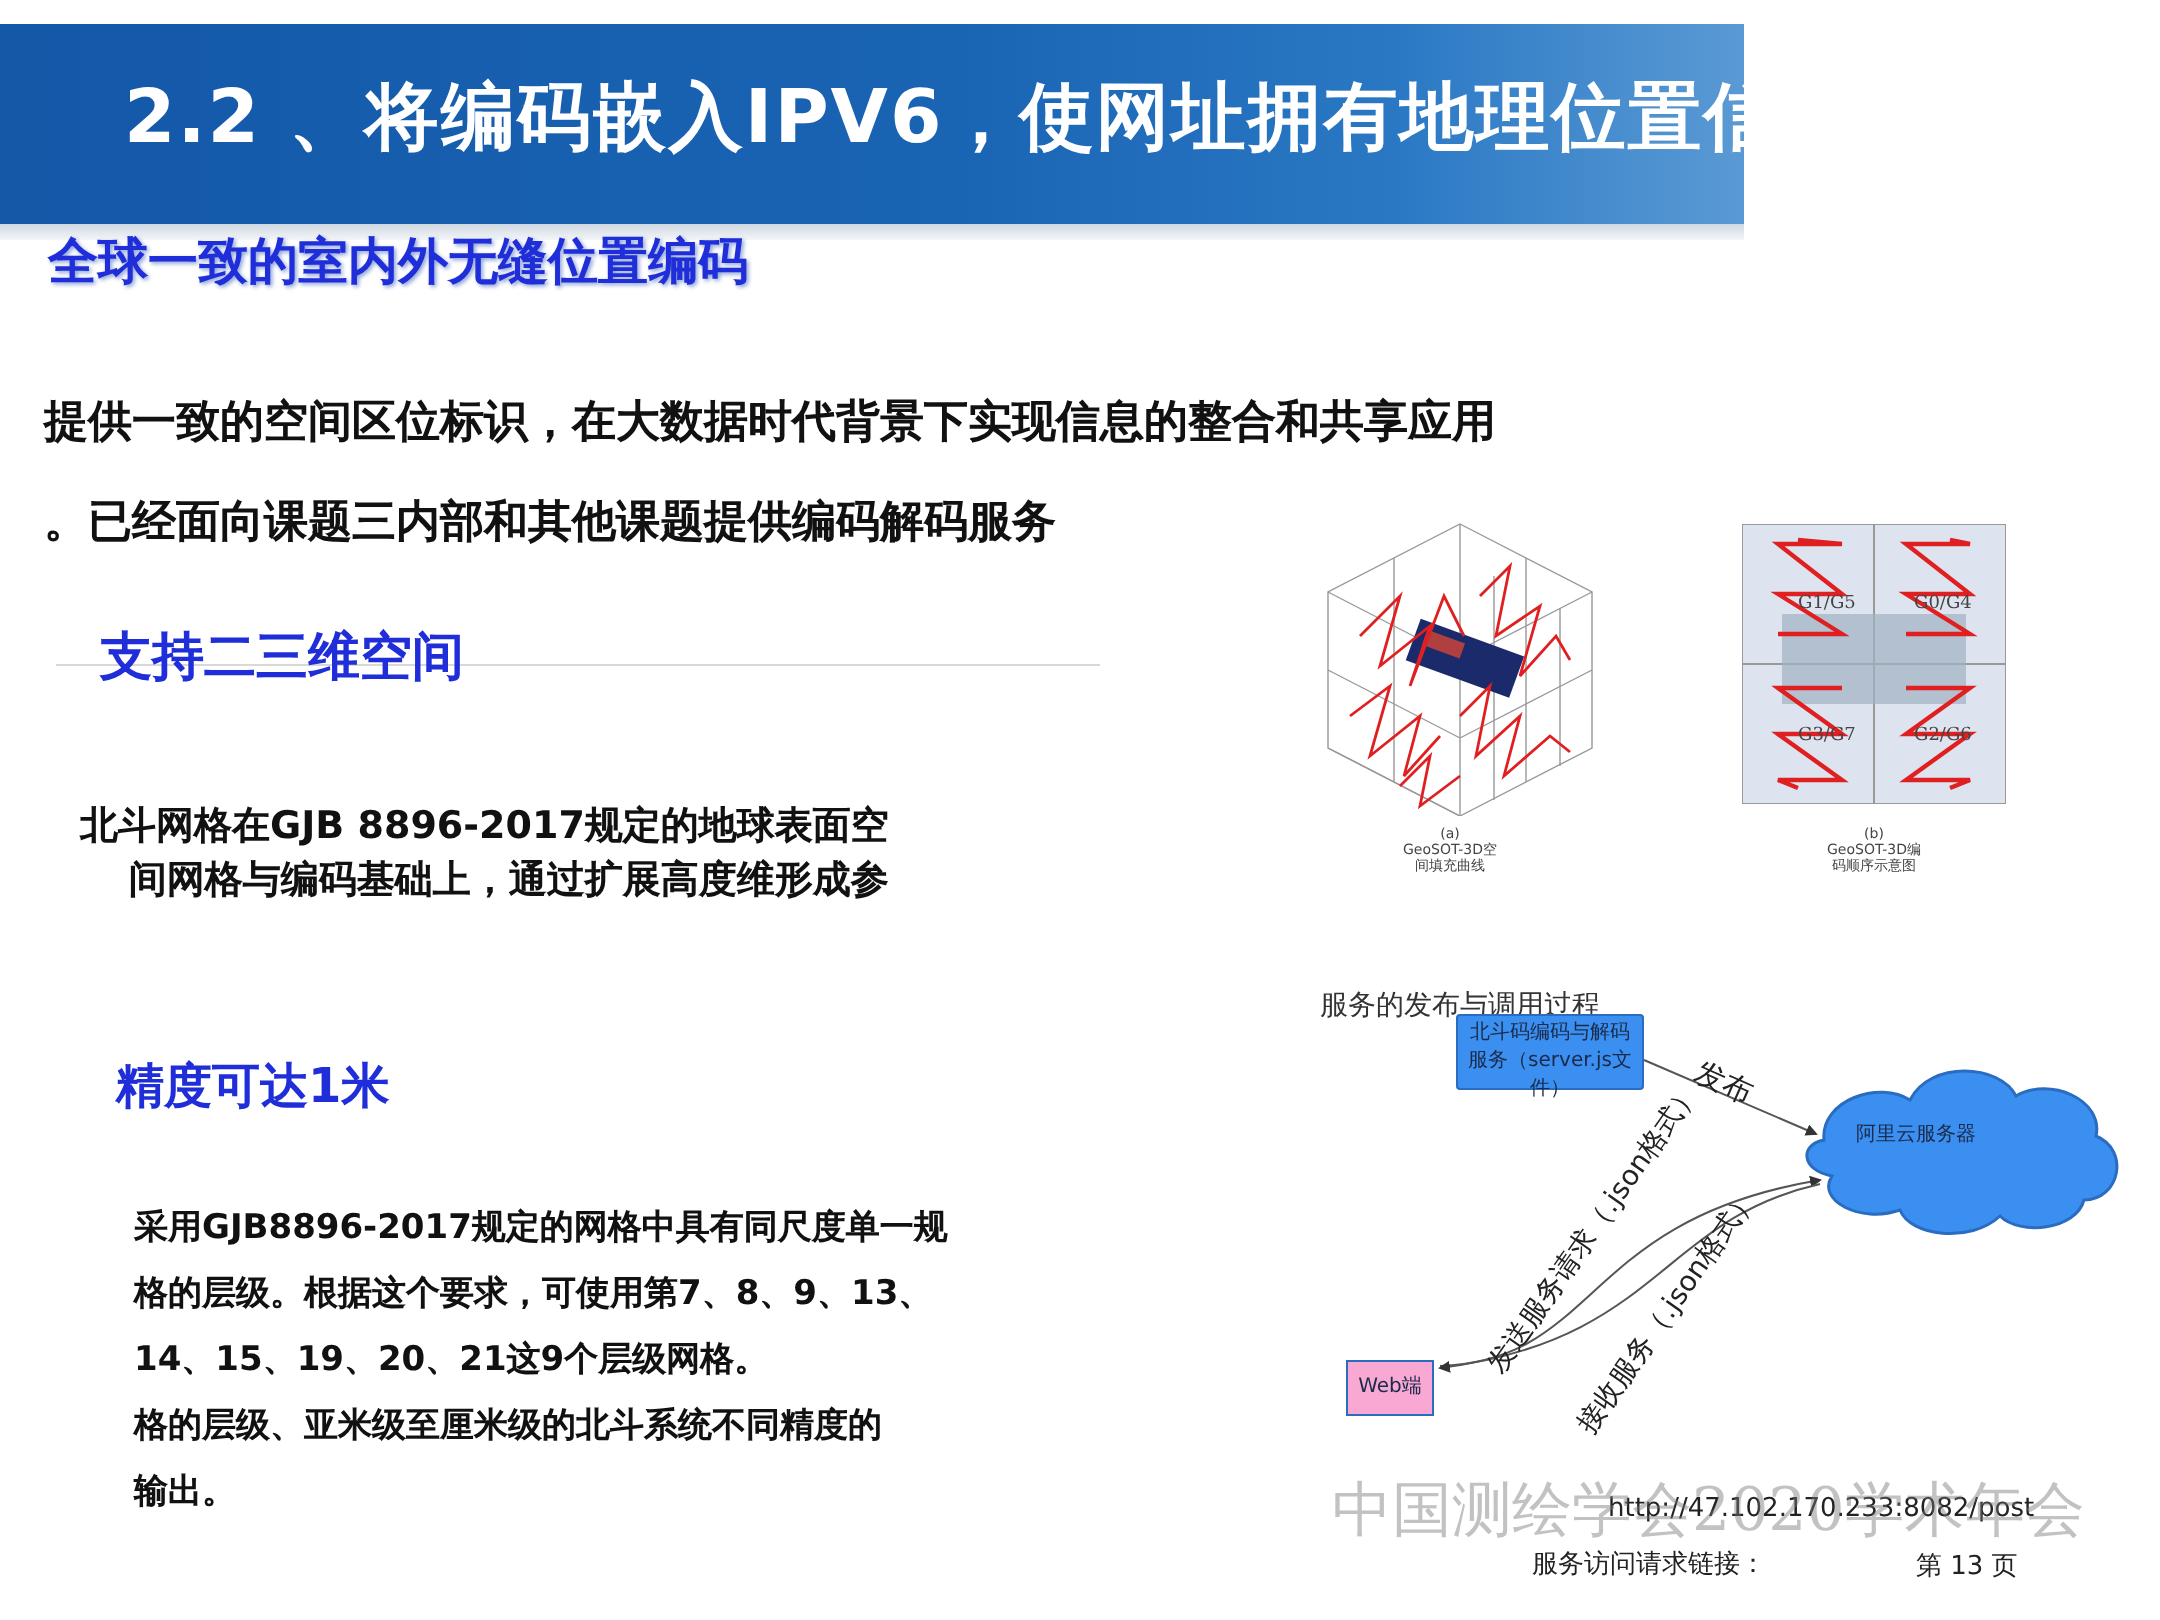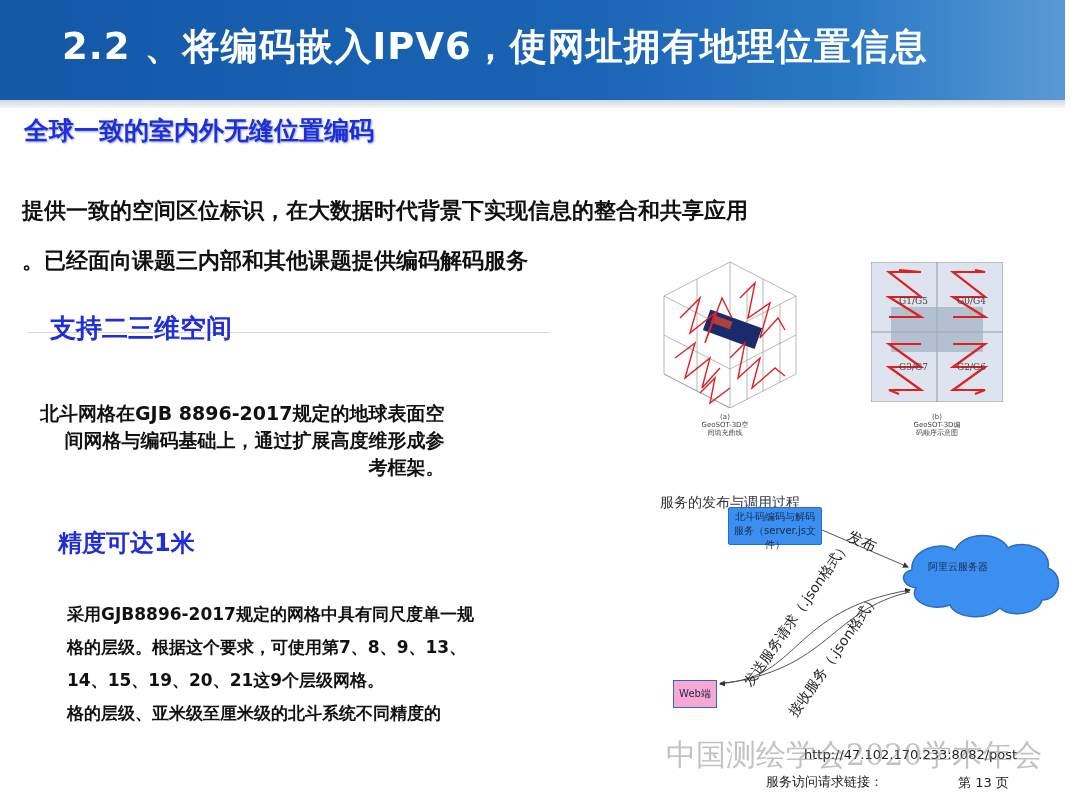--- a/index.html
+++ b/index.html
@@ -1,17 +1,17 @@
 <!DOCTYPE html>
 <html><head>
 <meta charset="utf-8">
 <style>
   html,body{margin:0;padding:0;}
   body{width:1080px;height:810px;position:relative;overflow:hidden;background:#ffffff;font-family:"DejaVu Sans","Liberation Sans",sans-serif;}
-  .header{position:absolute;left:0;top:0;width:1065px;height:100px;
+  .header{position:absolute;left:0;top:12px;width:872px;height:100px;
     background:linear-gradient(90deg,#1458a8 0%,#1a64b4 55%,#2a78c4 80%,#5a9ad4 100%);}
   .header:after{content:"";position:absolute;left:0;right:0;bottom:-8px;height:8px;
     background:linear-gradient(180deg,#cfd8e2,#f4f6f8);}
   .title{position:absolute;left:62px;top:22px;color:#fff;font-size:37px;font-weight:bold;letter-spacing:1px;white-space:nowrap;}
   .h-blue{position:absolute;color:#1f2ed8;font-weight:bold;white-space:nowrap;text-shadow:1px 1px 2px #8aa0d8;}
   .para{position:absolute;color:#111;font-weight:bold;white-space:nowrap;}
   .hr{position:absolute;left:28px;top:332px;width:522px;height:1px;background:#d8d8d8;}
   .fig{position:absolute;}
   .cap{position:absolute;font-size:7px;color:#444;text-align:center;line-height:8px;}
   .diag-title{position:absolute;left:660px;top:494px;font-size:14px;color:#333;}
@@ -34,30 +34,30 @@
 <div class="h-blue" style="left:24px;top:114px;font-size:25px;">全球一致的室内外无缝位置编码</div>
 <div class="para" style="left:22px;top:196px;font-size:22px;">提供一致的空间区位标识，在大数据时代背景下实现信息的整合和共享应用</div>
 <div class="para" style="left:22px;top:246px;font-size:22px;">。已经面向课题三内部和其他课题提供编码解码服务</div>
 
 <div class="hr"></div>
 <div class="h-blue" style="left:50px;top:311px;font-size:26px;text-shadow:none;">支持二三维空间</div>
 
 <div class="para" style="left:40px;top:400px;font-size:19px;line-height:27px;text-align:right;">
   <div>北斗网格在GJB 8896-2017规定的地球表面空</div>
   <div>间网格与编码基础上，通过扩展高度维形成参</div>
-  <div>考框架。</div>
 </div>
 
 <div class="h-blue" style="left:58px;top:527px;font-size:24px;text-shadow:none;">精度可达1米</div>
 
 <div class="para" style="left:67px;top:598px;font-size:17px;line-height:33px;">
   <div>采用GJB8896-2017规定的网格中具有同尺度单一规</div>
   <div>格的层级。根据这个要求，可使用第7、8、9、13、</div>
   <div>14、15、19、20、21这9个层级网格。</div>
   <div>格的层级、亚米级至厘米级的北斗系统不同精度的</div>
+  <div>输出。</div>
 </div>
 
 <svg class="fig" style="left:660px;top:258px;" width="140" height="150" viewBox="0 0 140 150">
   <g stroke="#999" stroke-width="0.7" fill="none">
     <polygon points="70,4 136,38 136,116 70,150 4,116 4,38"></polygon>
     <line x1="70" y1="4" x2="70" y2="150"></line>
     <line x1="37" y1="21" x2="37" y2="133"></line>
     <line x1="103" y1="21" x2="103" y2="133"></line>
     <line x1="4" y1="77" x2="70" y2="111"></line>
     <line x1="70" y1="111" x2="136" y2="77"></line>

